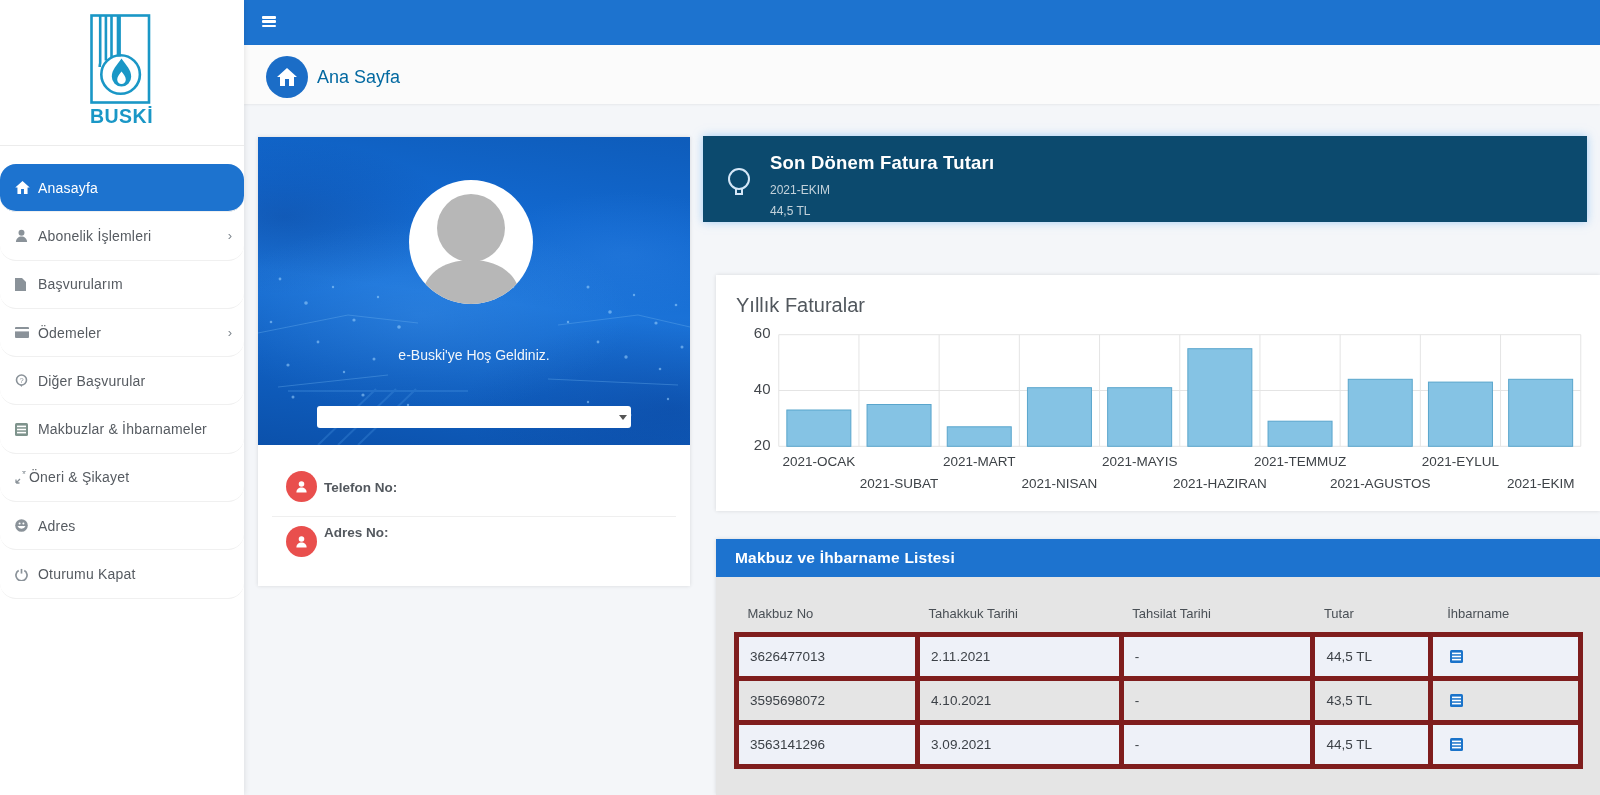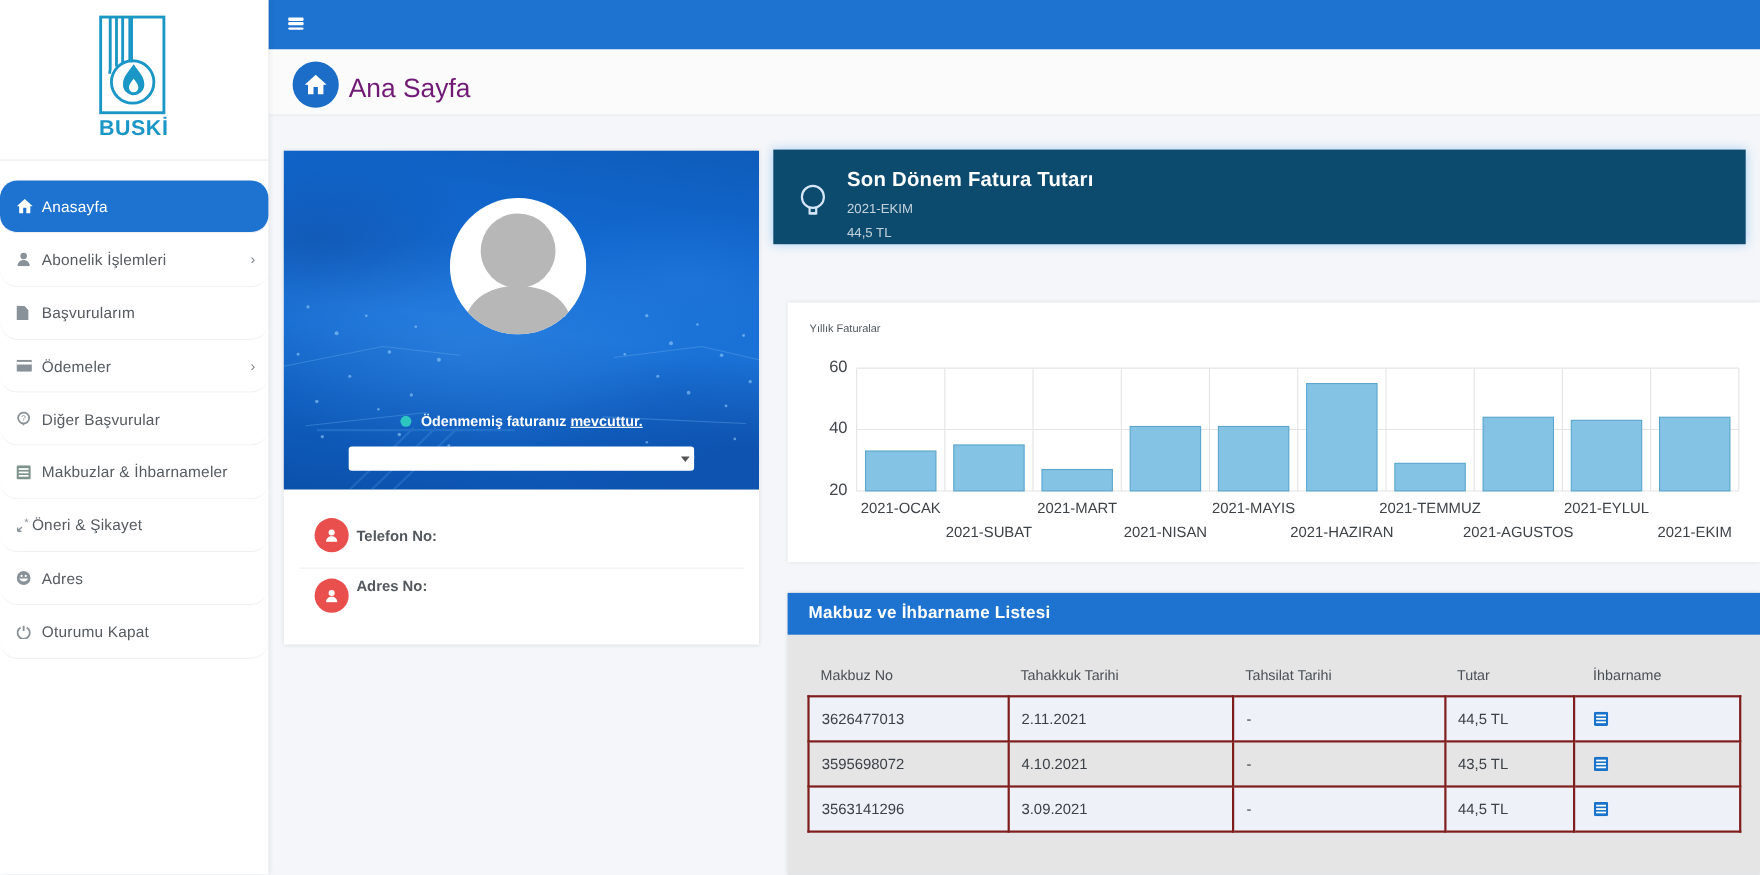--- a/index.html
+++ b/index.html
@@ -19,21 +19,21 @@
   .menu li.active .mi { color:#fff; }
   .menu li .chev { position:absolute; right:12px; color:#7e868d; font-size:13px; }
   
   .topbar { position:absolute; left:244px; right:0; top:0; height:45px; background:#1d73cf; }
   .burger { position:absolute; left:18px; top:16px; width:14px; }
   .burger div { height:2.5px; background:#fff; margin-bottom:1.8px; border-radius:1px; }
   .crumb { position:absolute; left:244px; right:0; top:45px; height:59px; background:#fbfbfb;
     box-shadow:0 1px 2px rgba(0,0,0,.06); }
   .crumb .homec { position:absolute; left:22px; top:11px; width:42px; height:42px; border-radius:50%;
     background:#1b6dc7; display:flex; align-items:center; justify-content:center; }
-  .crumb .t { position:absolute; left:73px; top:22px; font-size:24px; color:#701a75; }
+  .crumb .t { position:absolute; left:73px; top:22px; font-size:18px; color:#0369a1; }
   
   .wcard { position:absolute; left:258px; top:137px; width:432px; height:449px; background:#fff;
     box-shadow:0 0 4px rgba(0,0,0,.12); }
   .hero { position:relative; width:432px; height:308px; overflow:hidden;
     background:
       radial-gradient(320px 150px at 38% 58%, rgba(100,180,255,.20), rgba(100,180,255,0) 65%),
       radial-gradient(200px 90px at 85% 38%, rgba(80,160,250,.16), rgba(80,160,250,0) 70%),
       radial-gradient(240px 110px at 6% 26%, rgba(8,45,115,.28), rgba(8,45,115,0) 70%),
       radial-gradient(300px 130px at 96% 88%, rgba(8,50,130,.30), rgba(8,50,130,0) 70%),
       linear-gradient(188deg, #0e5cba 0%, #1268cf 28%, #1b73d8 52%, #105fc0 76%, #0b51ab 100%);
@@ -56,29 +56,29 @@
   .contact .lab { position:absolute; left:66px; font-size:13.5px; font-weight:bold; color:#53585e; }
   
   .panel { position:absolute; left:703px; top:136px; width:884px; height:86px; background:#0c4a6e;
     box-shadow:0 0 9px rgba(120,185,245,.65); color:#fff; }
   .panel .bulb { position:absolute; left:23px; top:31px; }
   .panel .h { position:absolute; left:67px; top:16px; font-size:18.5px; font-weight:bold; letter-spacing:.2px; }
   .panel .s1 { position:absolute; left:67px; top:47px; font-size:12px; color:rgba(255,255,255,.75); }
   .panel .s2 { position:absolute; left:67px; top:68px; font-size:12px; color:rgba(255,255,255,.75); }
   .chartcard { position:absolute; left:716px; top:275px; width:884px; height:236px; background:#fff;
     box-shadow:0 0 4px rgba(0,0,0,.12); }
-  .chartcard .title { position:absolute; left:20px; top:19px; font-size:10px; color:#51575d; }
+  .chartcard .title { position:absolute; left:20px; top:19px; font-size:20px; color:#51575d; }
   
   .tablecard { position:absolute; left:716px; top:539px; width:884px; height:256px; background:#e5e5e5;
     box-shadow:0 0 4px rgba(0,0,0,.12); }
   .tablecard .head { height:38px; background:#1d73cf; color:#fff; font-size:15.5px; font-weight:bold;
     line-height:38px; padding-left:19px; letter-spacing:.2px; }
   .tbl { position:absolute; left:18px; top:56px; width:849px; border-collapse:collapse; font-size:13.5px; color:#3c4147; }
   .tbl th { text-align:left; font-weight:normal; color:#494f55; font-size:13px; padding:11px; line-height:15px; }
-  .tbl td { padding:12px 11px; line-height:15px; border:2px solid #7f1d1d; }
+  .tbl td { padding:12px 11px; line-height:15px; border:5px solid #7f1d1d; }
   .tbl tr.odd td { background:#eef1f8; }
   .tbl td svg { display:block; }
   .tbl td:last-child, .tbl th:last-child { padding-left:17px; }
   .tbl .c1 { width:182px; } .tbl .c2 { width:205px; } .tbl .c3 { width:193px; }
   .tbl .c4 { width:118px; } .tbl .c5 { width:151px; }
 </style>
 </head>
 <body>
 
 <div class="topbar">
@@ -258,21 +258,21 @@
               <circle cx="62" cy="62" r="62"></circle>
             </clipPath>
           </defs>
         <circle cx="62" cy="62" r="62" fill="#fff"></circle>
         <g clip-path="url(#avc)">
           <circle cx="62" cy="48" r="34" fill="#b7b7b7"></circle>
           <path d="M12 124 c0 -30 22 -44 50 -44 s50 14 50 44 z" fill="#b7b7b7"></path>
         </g>
       </svg>
     </div>
-    <div class="unpaid"><span class="dot"></span>Ödenmemiş faturanız <span style="text-decoration:underline">mevcuttur.</span></div>
+    <div class="welcome">e-Buski'ye Hoş Geldiniz.</div>
     <div class="sel">
         <div class="car"></div>
       </div>
   </div>
   <div class="contact">
     <div class="rc" style="top:26px">
         <svg width="13" height="13" viewBox="0 0 14 14">
           <circle cx="7" cy="4.4" r="3" fill="#fff"></circle>
           <path d="M1.5 13.5 c0-3.6 2.6-5.4 5.5-5.4 s5.5 1.8 5.5 5.4 z" fill="#fff"></path>
         </svg>

